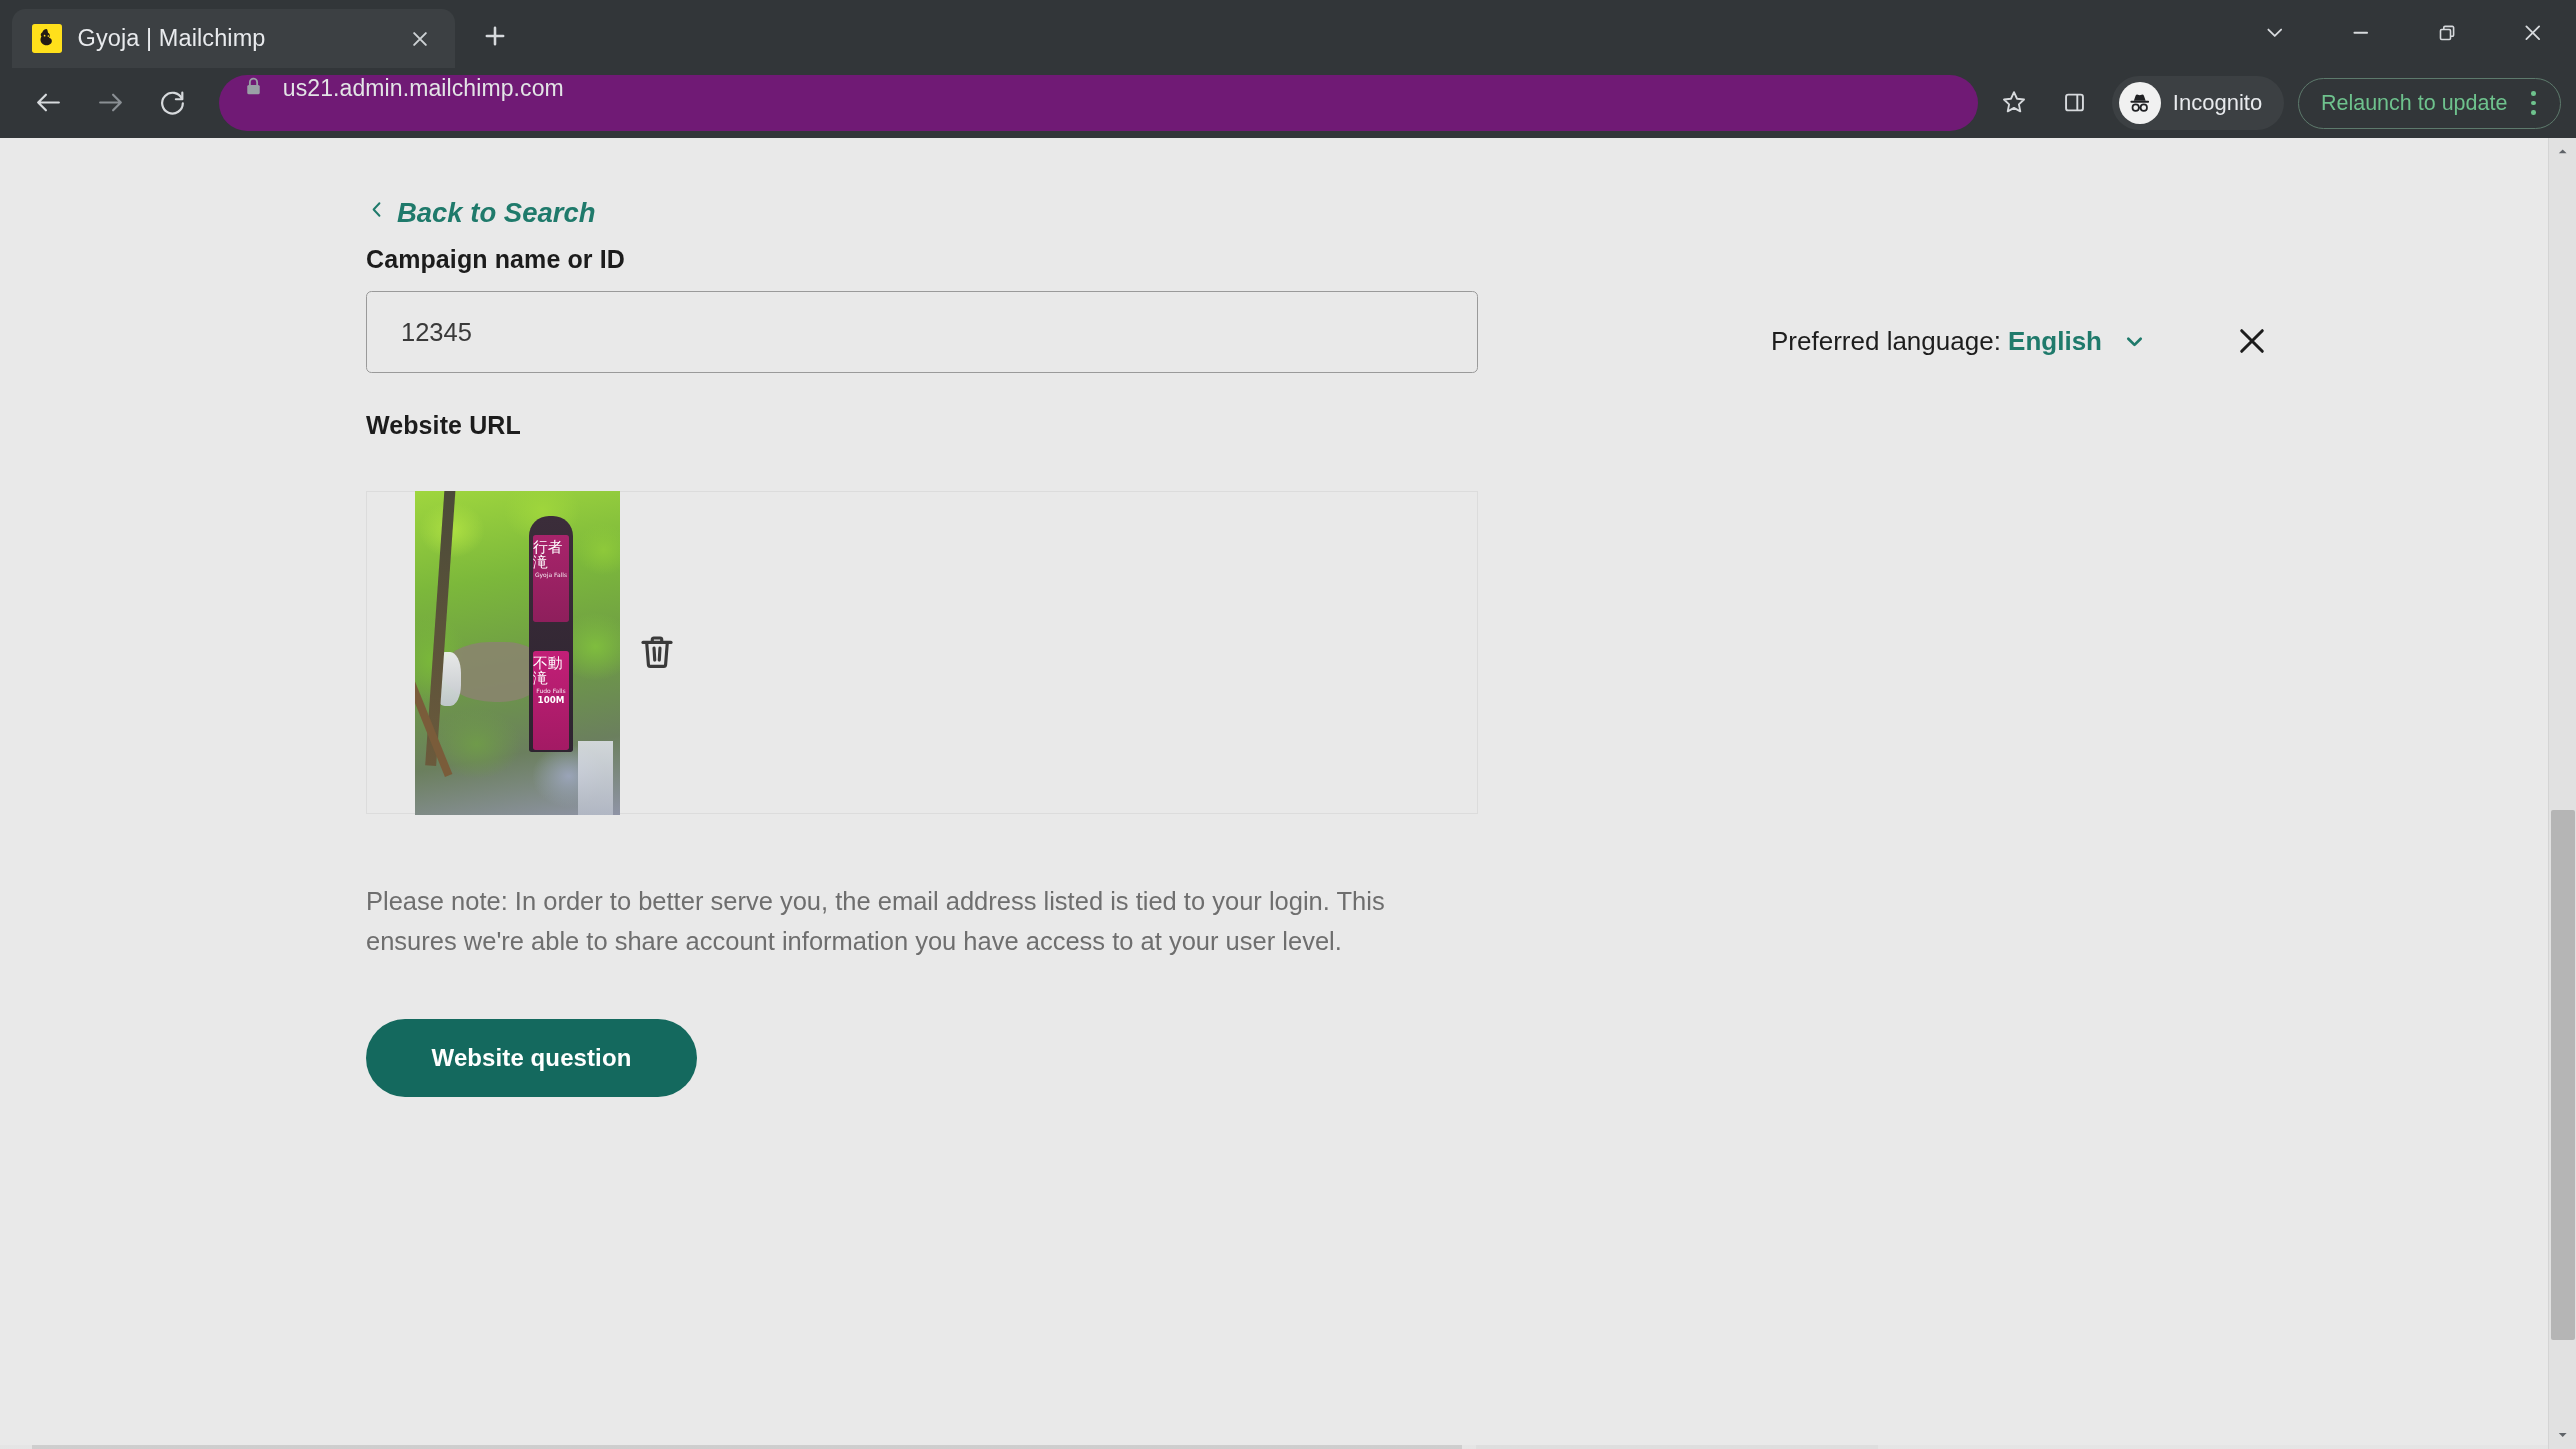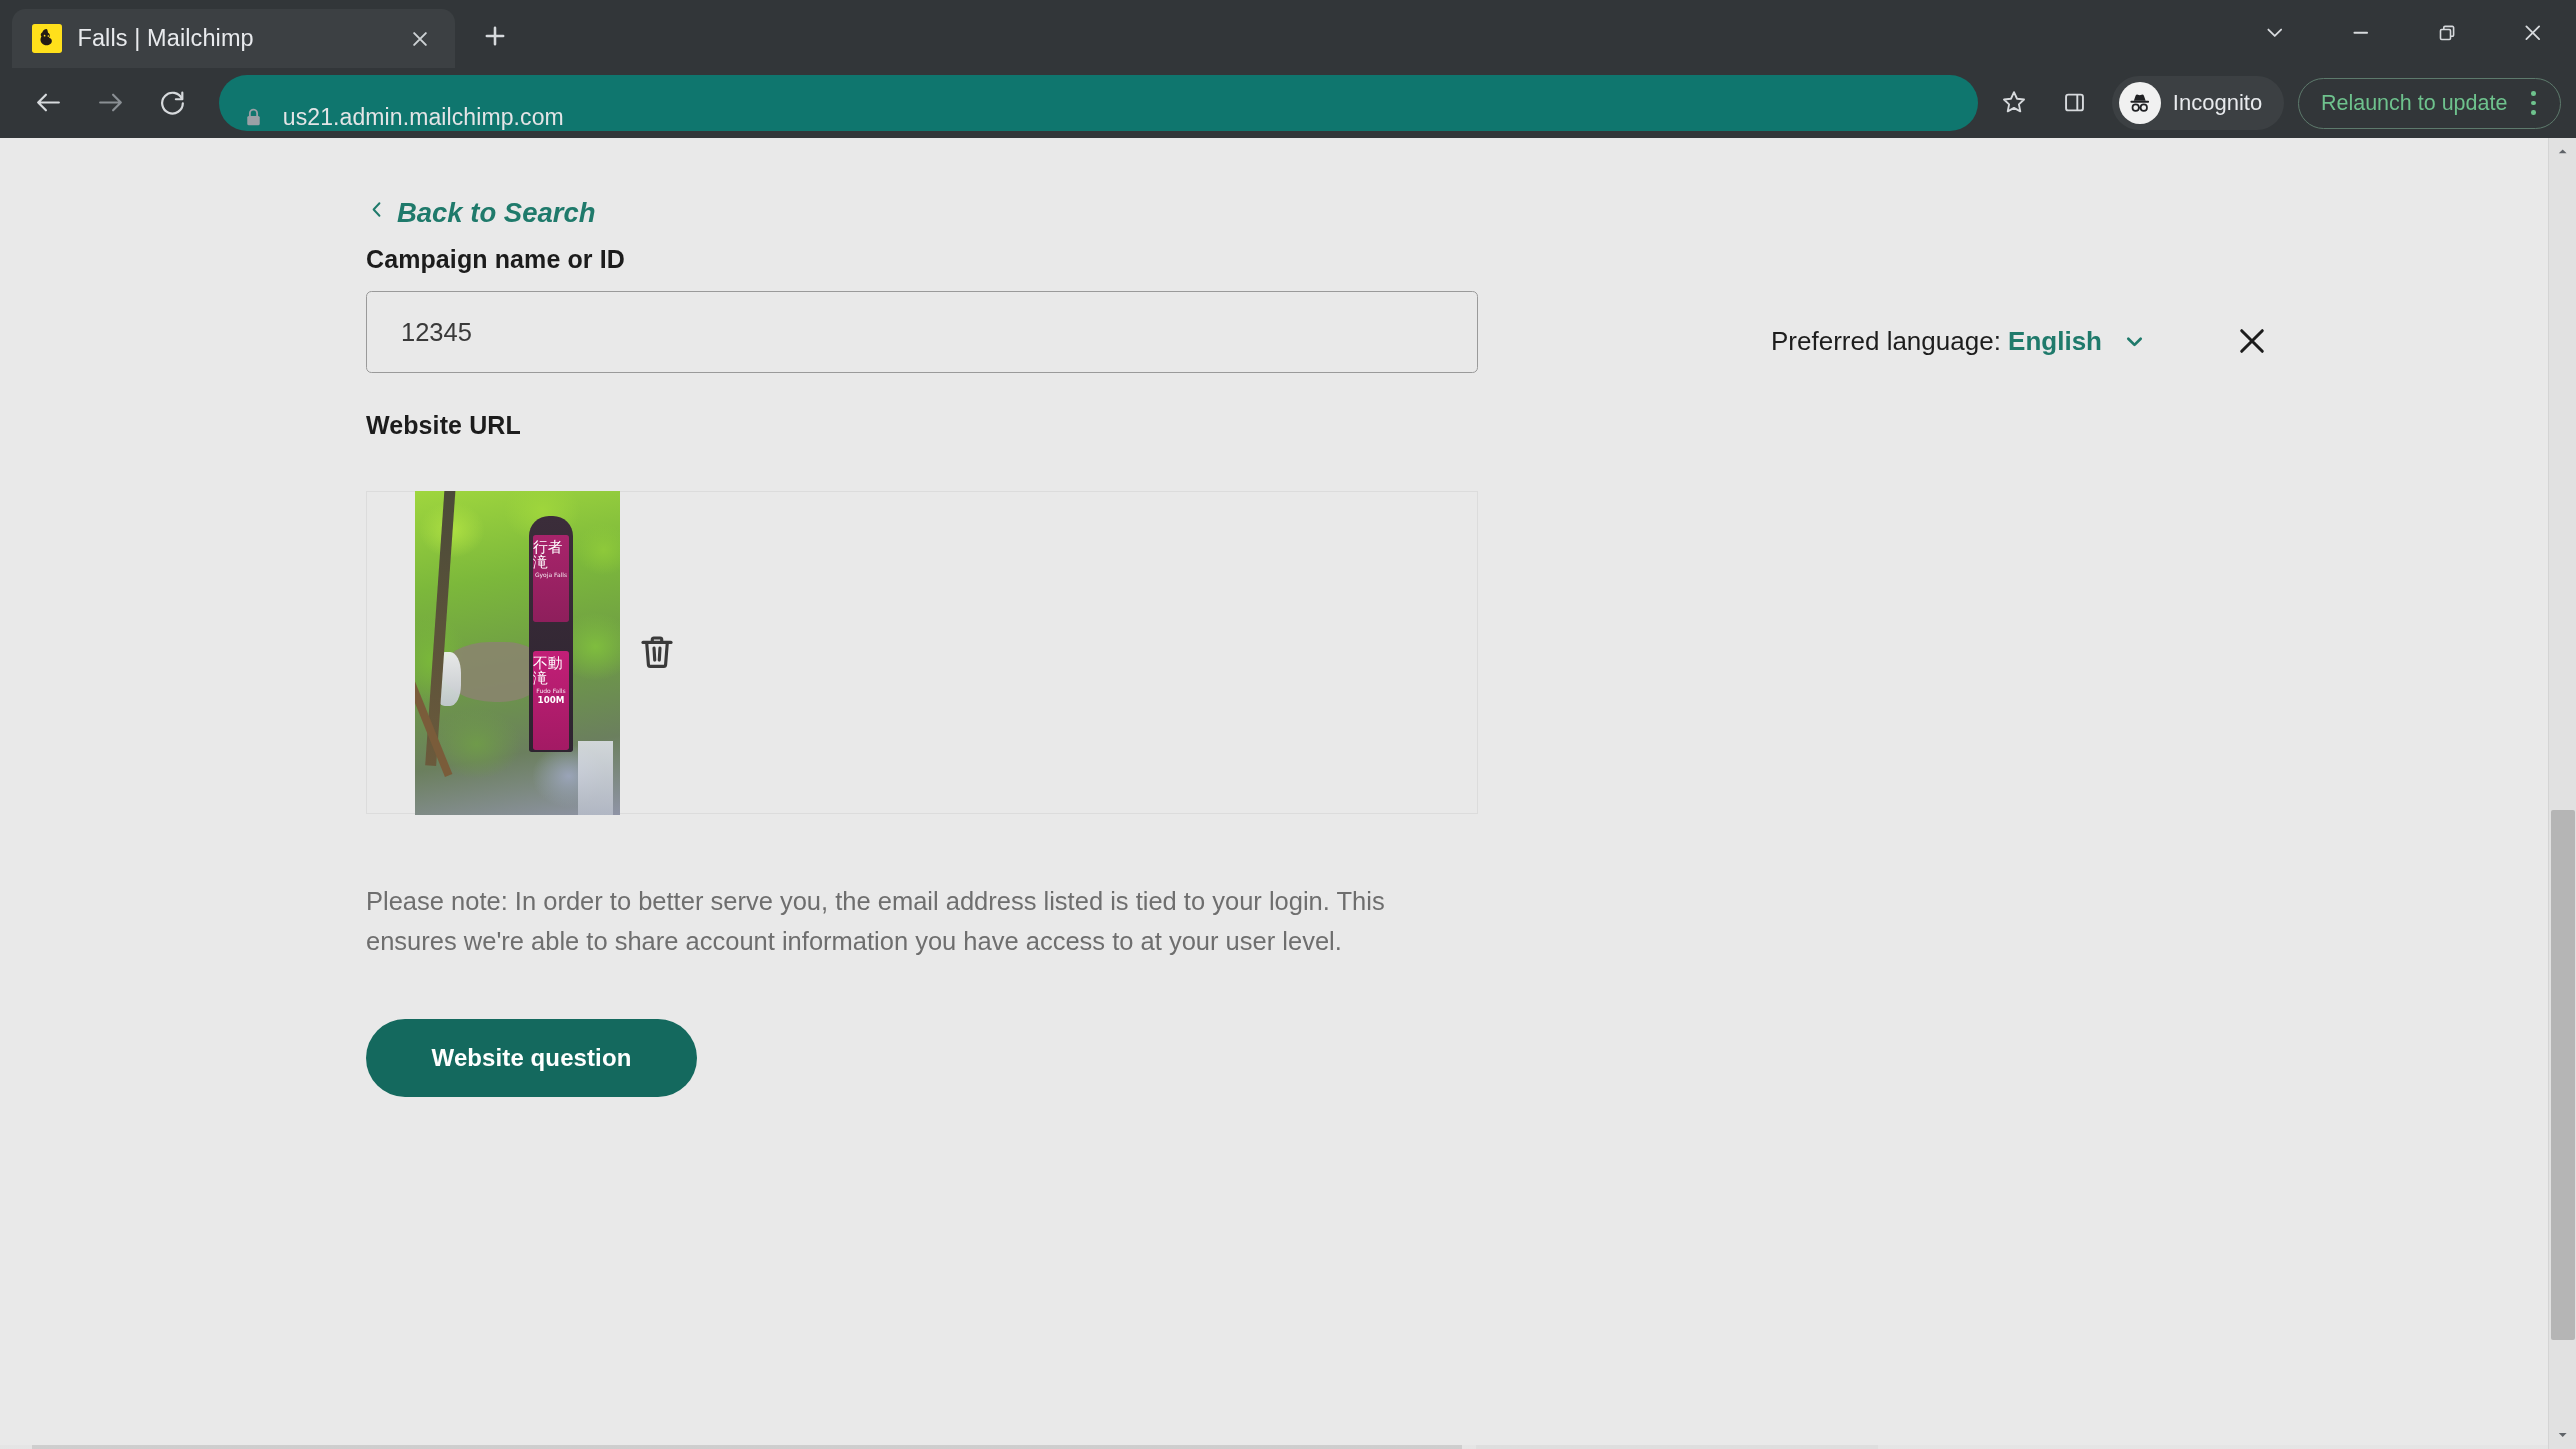--- a/index.html
+++ b/index.html
@@ -117,24 +117,24 @@
     height: 62px;
     display: flex;
     align-items: center;
     justify-content: center;
     border-radius: 50%;
     flex: 0 0 auto;
   }
   .omnibox {
     flex: 1 1 auto;
     height: 56px;
-    background: #0f766e;
+    background: #701a75;
     border-radius: 28px;
     display: flex;
-    align-items: flex-end;
+    align-items: flex-start;
     padding: 0 23px;
     gap: 17.4px;
     margin-left: 16px;
     margin-right: 6.7px;
     min-width: 0;
   }
   .omnibox-url {
     color: #e3e4e6;
     font-size: 23px;
     white-space: nowrap;
@@ -477,21 +477,21 @@
   <div class="tabstrip">
 
     <div class="tab">
       <span class="tab-favicon">
         <svg width="23" height="23" viewBox="0 0 24 24" aria-hidden="true">
           <path d="M12 2c-2.2 0-3.8 1.6-4.3 3.4-.9.5-1.7 1.4-1.7 2.6 0 .8.3 1.4.7 1.9-.6.9-1 2-1 3.2 0 3.3 2.6 6 6.3 6 3.2 0 5.6-1.9 5.6-4.4 0-1.9-1.3-3.2-3-3.5.6-.6 1-1.4 1-2.3 0-1.3-.8-2.4-2-3C13.2 3.7 12.8 2 12 2z" fill="#241c15"></path>
           <circle cx="10" cy="9" r=".9" fill="#ffe01b"></circle>
           <circle cx="14" cy="9.4" r=".9" fill="#ffe01b"></circle>
         </svg>
       </span>
-      <span class="tab-title">Falls | Mailchimp</span>
+      <span class="tab-title">Gyoja | Mailchimp</span>
       <span class="tab-close">
         <svg width="20" height="20" viewBox="0 0 24 24" aria-hidden="true">
           <path d="M5 5 L19 19 M19 5 L5 19" stroke="#cdd1d4" stroke-width="2.4" stroke-linecap="round"></path>
         </svg>
       </span>
     </div>
 
     <div class="newtab">
       <span>
         <svg width="28" height="28" viewBox="0 0 24 24" aria-hidden="true">

